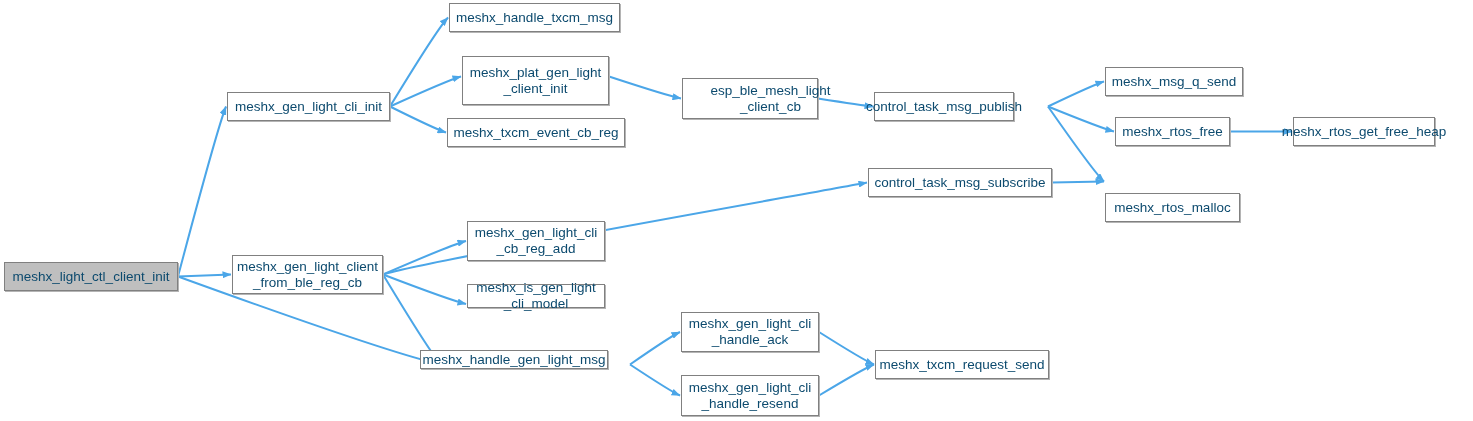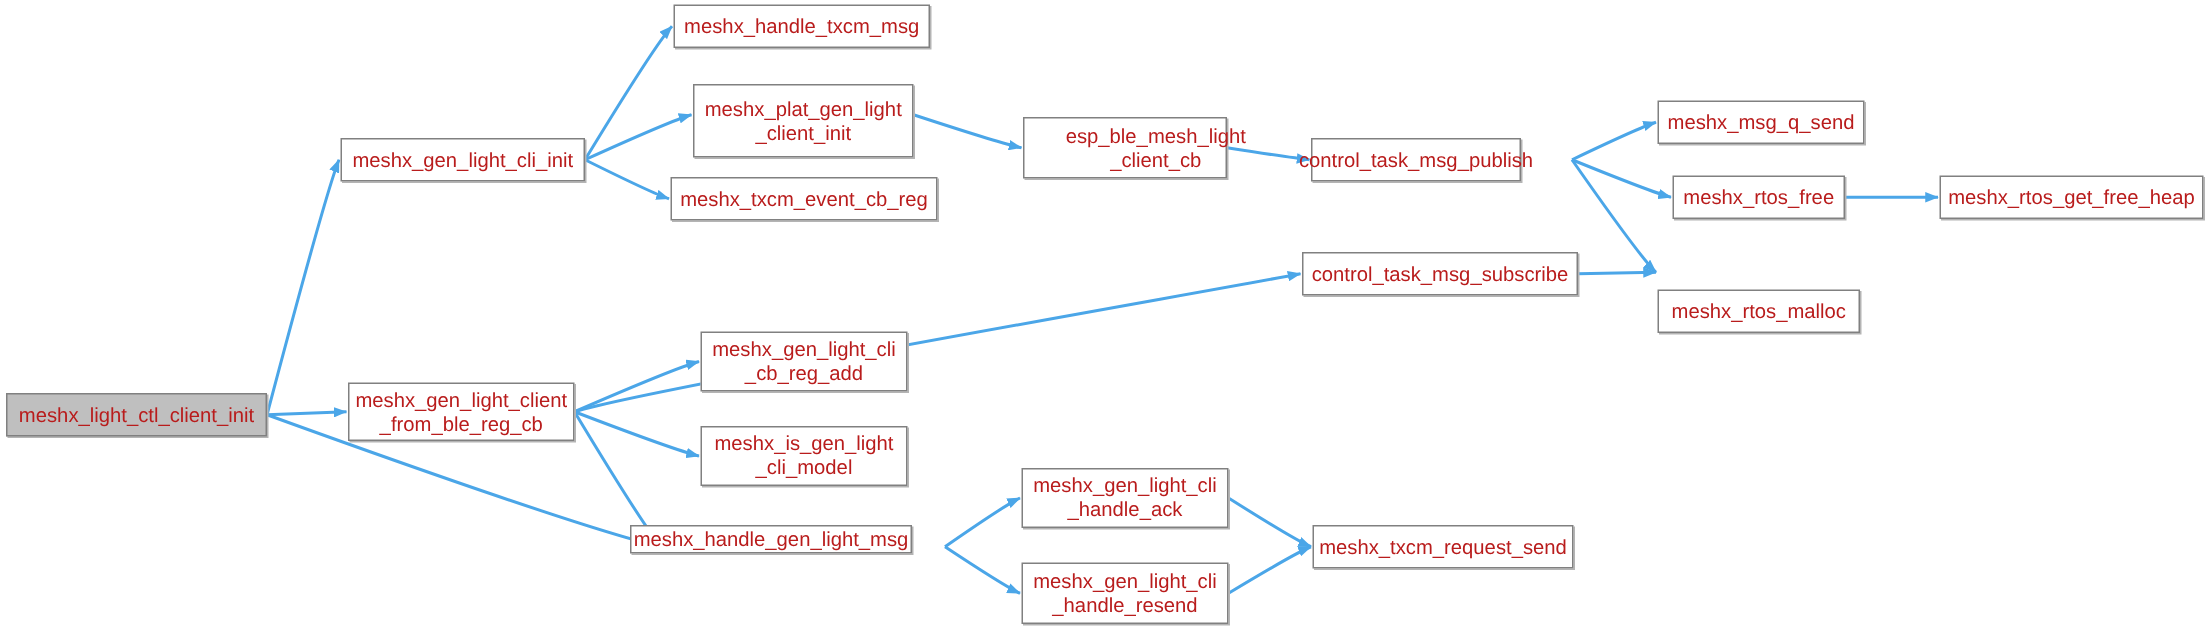--- a/index.html
+++ b/index.html
@@ -9,21 +9,21 @@
   .node{
     position:absolute;
     box-sizing:border-box;
     border:1px solid #808080;
     background:#ffffff;
     box-shadow:1px 1px 0 0 #b4b4b4;
     display:flex;
     align-items:center;
     justify-content:center;
     text-align:center;
-    color:#b91c1c;
+    color:#0c4a6e;
     font-size:13.5px;
     line-height:16px;
     letter-spacing:0px;
     white-space:pre-line;
     font-family:"Liberation Sans",sans-serif;
   }
   .node.highlight{background:#bfbfbf;}
 </style>
 </head>
 <body>
@@ -63,30 +63,30 @@
       <div class="node highlight" style="left: 4px; top: 262px; width: 174px; height: 29px;">meshx_light_ctl_client_init</div>
       <div class="node" style="left: 227px; top: 92px; width: 163px; height: 29px;">meshx_gen_light_cli_init</div>
       <div class="node" style="left: 232px; top: 255px; width: 151px; height: 39px;">meshx_gen_light_client
 _from_ble_reg_cb</div>
       <div class="node" style="left: 449px; top: 3px; width: 171px; height: 29px;">meshx_handle_txcm_msg</div>
       <div class="node" style="left: 462px; top: 56px; width: 147px; height: 49px;">meshx_plat_gen_light
 _client_init</div>
       <div class="node" style="left: 447px; top: 118px; width: 178px; height: 29px; text-align: right;">meshx_txcm_event_cb_reg</div>
       <div class="node" style="left: 467px; top: 221px; width: 138px; height: 40px;">meshx_gen_light_cli
 _cb_reg_add</div>
-      <div class="node" style="left: 467px; top: 284px; width: 138px; height: 40px;">meshx_is_gen_light
+      <div class="node" style="left: 467px; top: 284px; width: 138px; height: 24px;">meshx_is_gen_light
 _cli_model</div>
       <div class="node" style="left: 420px; top: 350px; width: 188px; height: 19px;">meshx_handle_gen_light_msg</div>
       <div class="node" style="left: 682px; top: 78px; width: 136px; height: 41px; padding-left: 41px;">esp_ble_mesh_light
 _client_cb</div>
       <div class="node" style="left: 681px; top: 312px; width: 138px; height: 40px;">meshx_gen_light_cli
 _handle_ack</div>
       <div class="node" style="left: 681px; top: 375px; width: 138px; height: 41px;">meshx_gen_light_cli
 _handle_resend</div>
       <div class="node" style="left: 874px; top: 92px; width: 140px; height: 29px;">control_task_msg_publish</div>
       <div class="node" style="left: 868px; top: 168px; width: 184px; height: 29px;">control_task_msg_subscribe</div>
       <div class="node" style="left: 875px; top: 350px; width: 174px; height: 29px;">meshx_txcm_request_send</div>
       <div class="node" style="left: 1105px; top: 67px; width: 138px; height: 29px;">meshx_msg_q_send</div>
       <div class="node" style="left: 1115px; top: 117px; width: 115px; height: 29px;">meshx_rtos_free</div>
       <div class="node" style="left: 1105px; top: 167px; width: 135px; height: 29px; margin-top: 26px;">meshx_rtos_malloc</div>
-      <div class="node" style="left: 1293px; top: 117px; width: 176px; height: 29px;">meshx_rtos_get_free_heap</div>
+      <div class="node" style="left: 1293px; top: 117px; width: 142px; height: 29px;">meshx_rtos_get_free_heap</div>
     </div>
 </div>
 
 </body></html>

